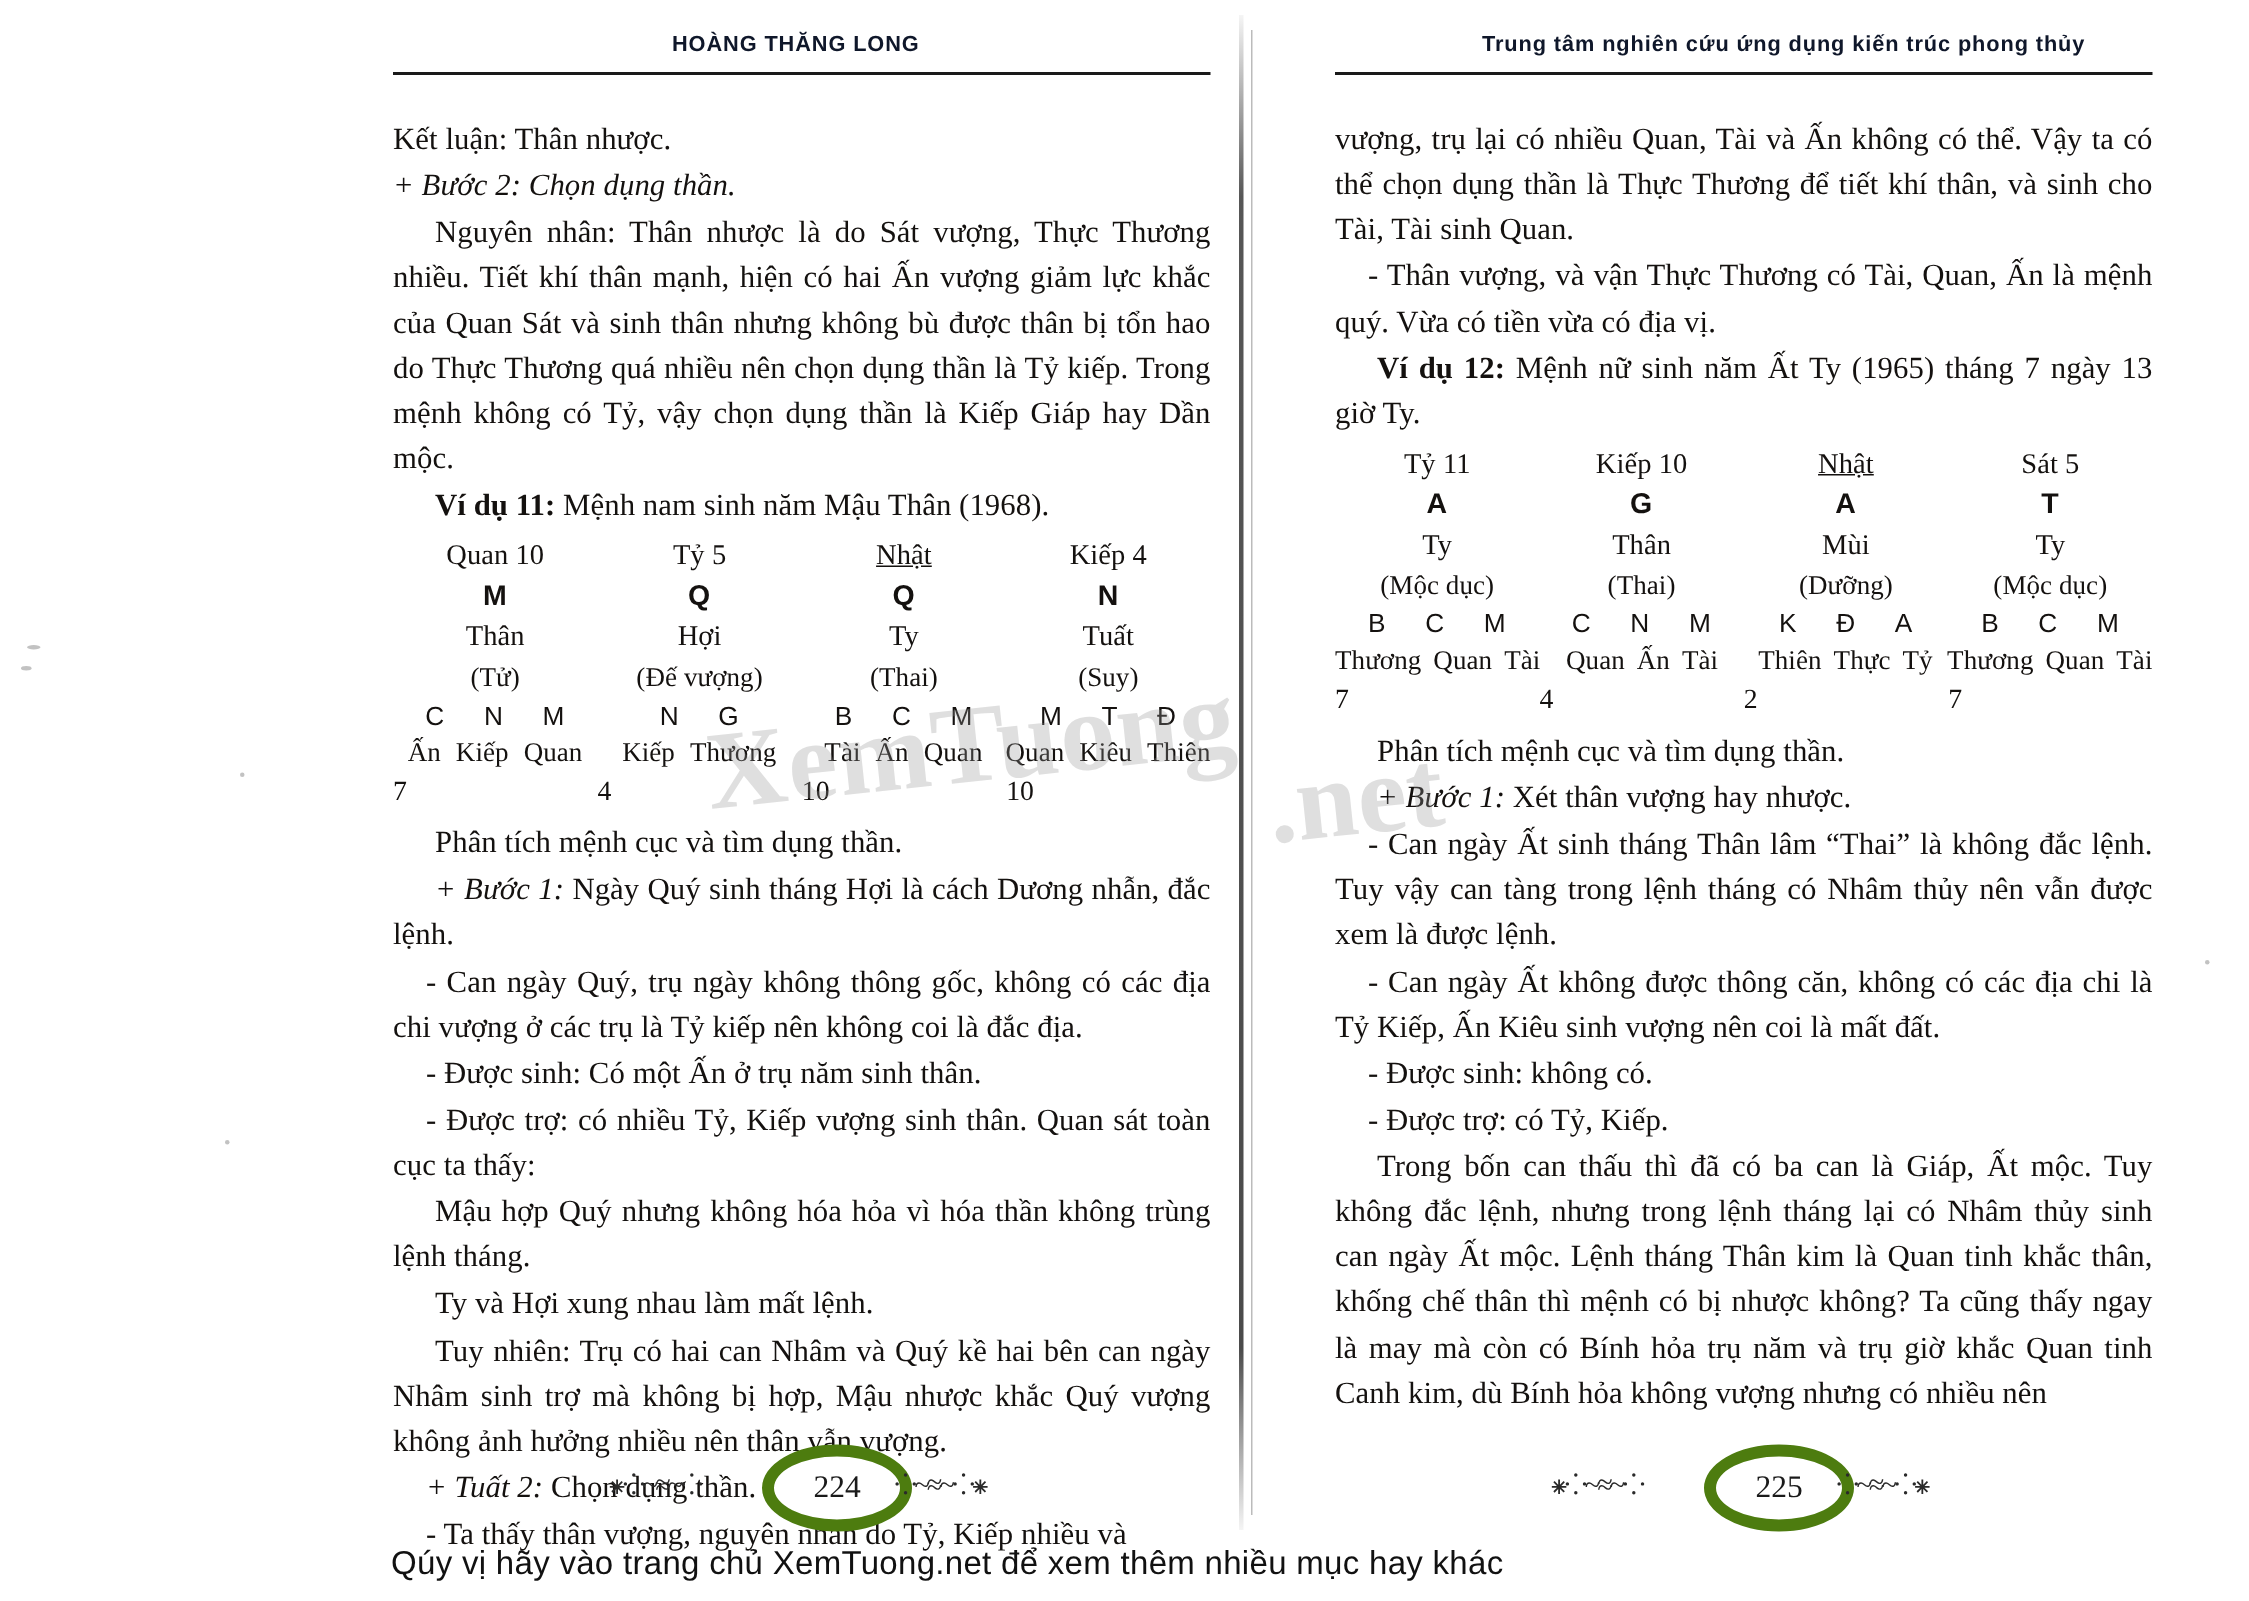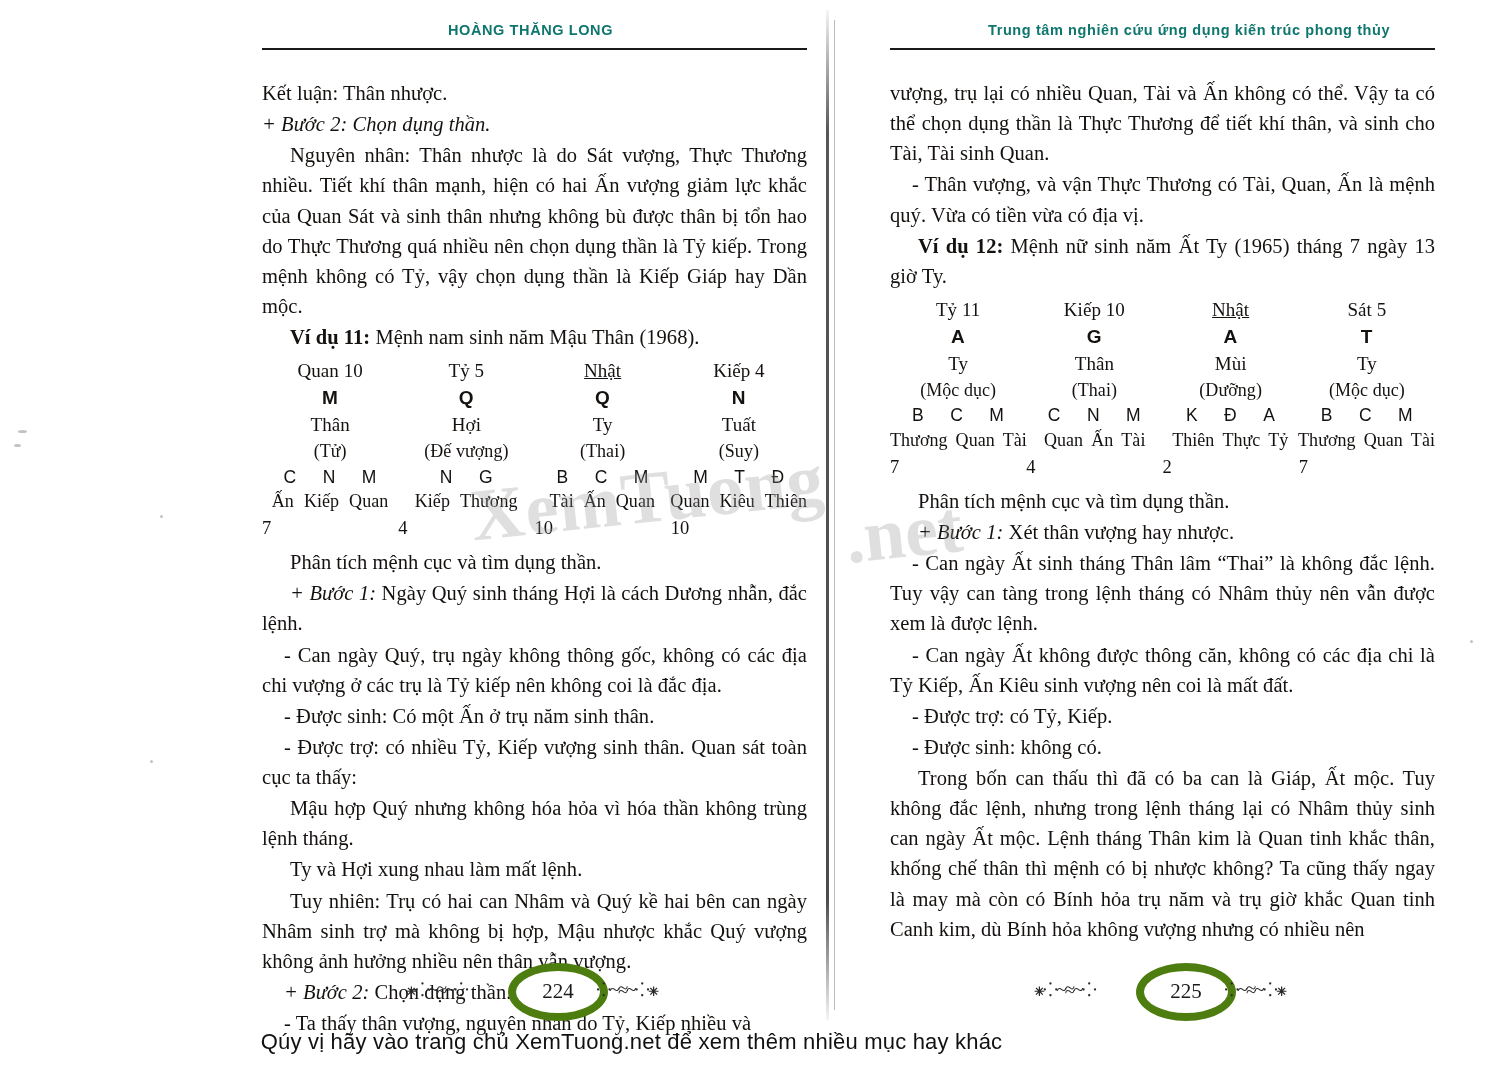--- a/index.html
+++ b/index.html
@@ -70,21 +70,21 @@
   .col-left { left: 262px; }
   .col-right { left: 890px; }
 
   .hdr {
     position: absolute;
     top: 22px;
     font-family: "Liberation Sans", sans-serif;
     font-weight: bold;
     font-size: 14.5px;
     letter-spacing: 0.6px;
-    color: #0f766e;
+    color: #0f172a;
     white-space: nowrap;
   }
   .hdr-left { left: 448px; }
   .hdr-right { left: 988px; }
   .hdr-rule {
     position: absolute;
     height: 2px;
     background: #1a1a1a;
     top: 48px;
   }
@@ -316,21 +316,21 @@
       </div>
 
       <p class="para">Phân tích mệnh cục và tìm dụng thần.</p>
       <p class="para"><span class="it">+ Bước 1:</span> Ngày Quý sinh tháng Hợi là cách Dương nhẫn, đắc lệnh.</p>
       <p class="dash">- Can ngày Quý, trụ ngày không thông gốc, không có các địa chi vượng ở các trụ là Tỷ kiếp nên không coi là đắc địa.</p>
       <p class="dash">- Được sinh: Có một Ấn ở trụ năm sinh thân.</p>
       <p class="dash">- Được trợ: có nhiều Tỷ, Kiếp vượng sinh thân. Quan sát toàn cục ta thấy:</p>
       <p class="para">Mậu hợp Quý nhưng không hóa hỏa vì hóa thần không trùng lệnh tháng.</p>
       <p class="para">Ty và Hợi xung nhau làm mất lệnh.</p>
       <p class="para">Tuy nhiên: Trụ có hai can Nhâm và Quý kề hai bên can ngày Nhâm sinh trợ mà không bị hợp, Mậu nhược khắc Quý vượng không ảnh hưởng nhiều nên thân vẫn vượng.</p>
-      <p class="dash"><span class="it">+ Bước 2:</span> Chọn dụng thần.</p>
+      <p class="dash"><span class="it">+ Tuất 2:</span> Chọn dụng thần.</p>
       <p class="dash">- Ta thấy thân vượng, nguyên nhân do Tỷ, Kiếp nhiều và</p>
     </div>
   </div>
 
   <div class="col col-right" style="top:78px;">
     <div class="body-text">
       <p class="noindent">vượng, trụ lại có nhiều Quan, Tài và Ấn không có thể. Vậy ta có thể chọn dụng thần là Thực Thương để tiết khí thân, và sinh cho Tài, Tài sinh Quan.</p>
       <p class="dash">- Thân vượng, và vận Thực Thương có Tài, Quan, Ấn là mệnh quý. Vừa có tiền vừa có địa vị.</p>
       <p class="para">
         <span class="bd">Ví dụ 12:</span><span> Mệnh nữ sinh năm Ất Ty (1965) tháng 7 ngày 13 giờ Ty.</span>
@@ -426,22 +426,22 @@
           <div class="bazi-cell">4</div>
           <div class="bazi-cell">2</div>
           <div class="bazi-cell">7</div>
         </div>
       </div>
 
       <p class="para">Phân tích mệnh cục và tìm dụng thần.</p>
       <p class="para"><span class="it">+ Bước 1:</span> Xét thân vượng hay nhược.</p>
       <p class="dash">- Can ngày Ất sinh tháng Thân lâm “Thai” là không đắc lệnh. Tuy vậy can tàng trong lệnh tháng có Nhâm thủy nên vẫn được xem là được lệnh.</p>
       <p class="dash">- Can ngày Ất không được thông căn, không có các địa chi là Tỷ Kiếp, Ấn Kiêu sinh vượng nên coi là mất đất.</p>
+      <p class="dash">- Được sinh: không có.</p>
       <p class="dash">- Được trợ: có Tỷ, Kiếp.</p>
-      <p class="dash">- Được sinh: không có.</p>
       <p class="para">Trong bốn can thấu thì đã có ba can là Giáp, Ất mộc. Tuy không đắc lệnh, nhưng trong lệnh tháng lại có Nhâm thủy sinh can ngày Ất mộc. Lệnh tháng Thân kim là Quan tinh khắc thân, khống chế thân thì mệnh có bị nhược không? Ta cũng thấy ngay là may mà còn có Bính hỏa trụ năm và trụ giờ khắc Quan tinh Canh kim, dù Bính hỏa không vượng nhưng có nhiều nên</p>
     </div>
   </div>
 
   <div class="watermark">XemTuong</div>
   <div class="watermark2">.net</div>
 
   <div class="page-num-wrap pnw-left">
     <div class="flourish fl-l">⁕⁘~≈~⁘</div>
     <div class="oval">224</div>

